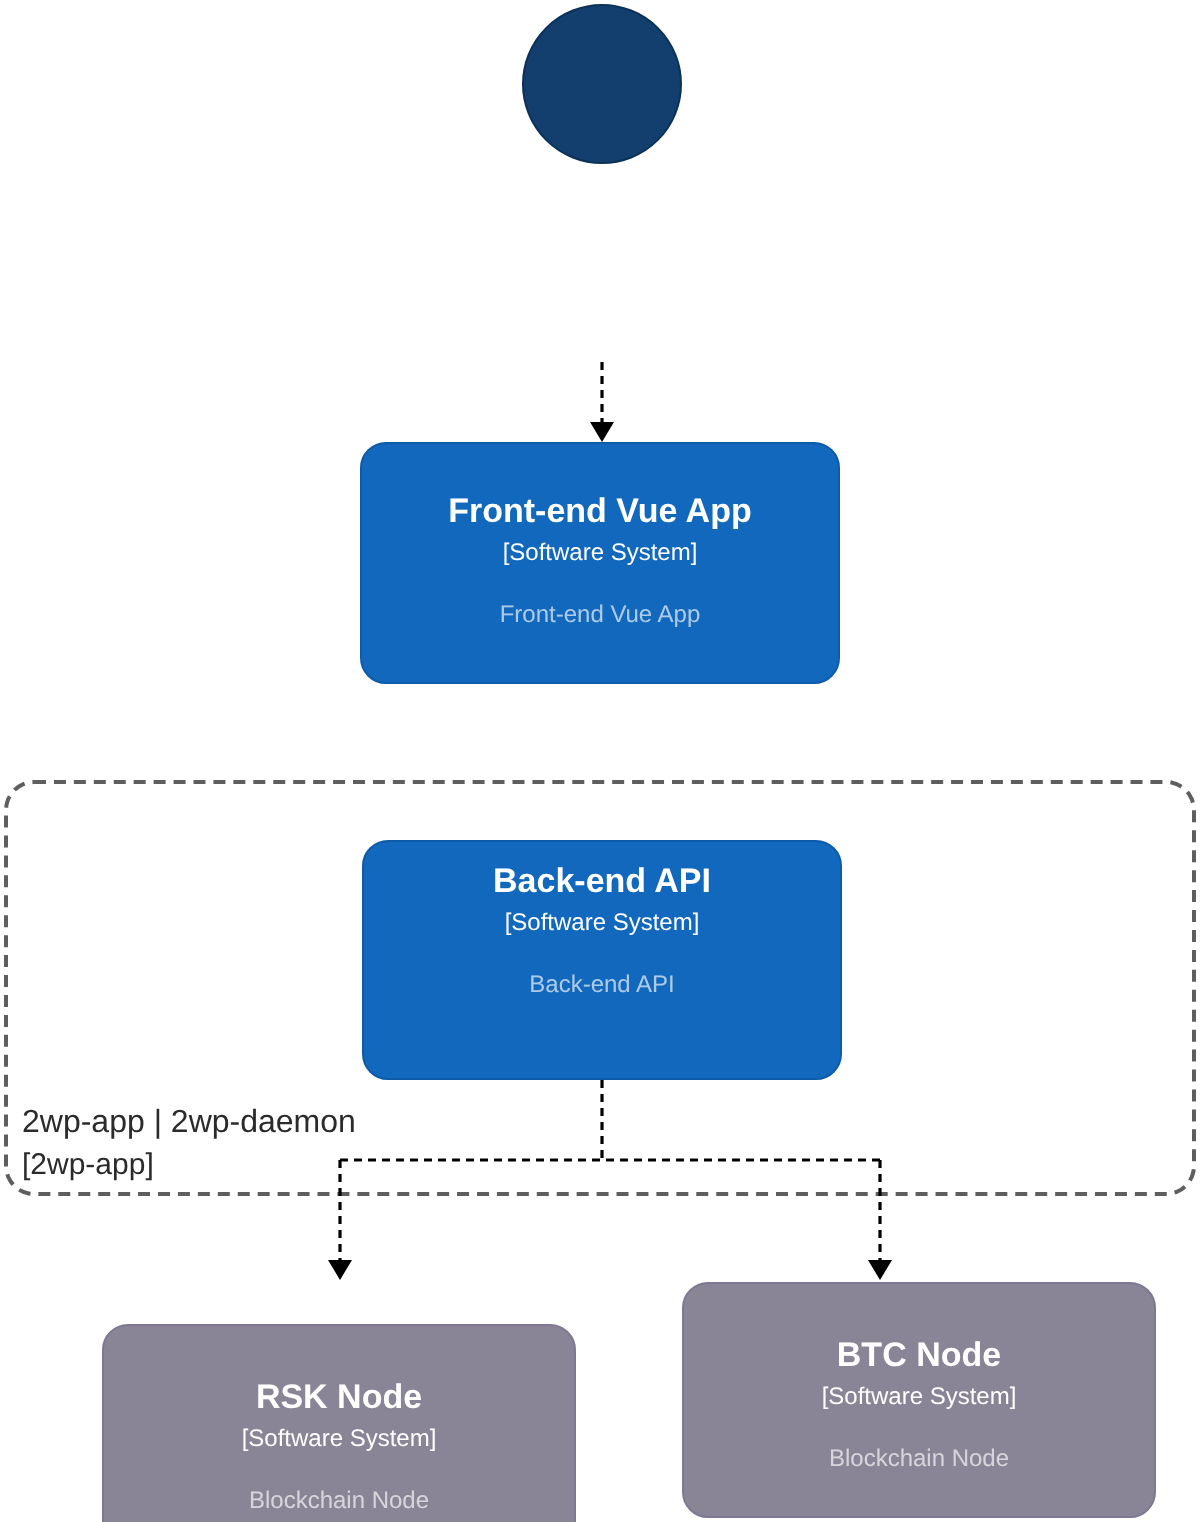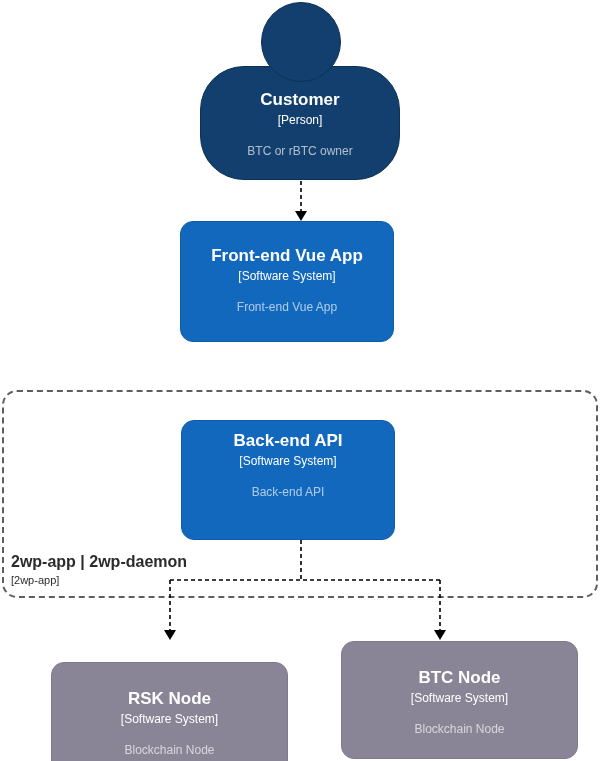--- a/index.html
+++ b/index.html
@@ -54,21 +54,21 @@
     position: absolute;
     left: 261px; top: 2px; width: 80px; height: 80px;
     background: var(--person-fill);
     border: 1.5px solid var(--person-border);
     border-radius: 50%;
     z-index: 2;
   }
 
   
   .system {
-    width: 214px; height: 121px;
+    width: 240px; height: 121px;
     background: var(--system-fill);
     border: 1px solid var(--system-border);
     border-radius: 13px;
     padding-top: 24px;
     z-index: 3;
   }
   .sys-frontend { left: 180px; top: 221px; }
   .sys-backend  { left: 181px; top: 420px; height: 120px; padding-top: 10px; }
 
   .external {
@@ -89,22 +89,22 @@
     border: 2px dashed var(--boundary-border);
     border-radius: 15px;
     z-index: 0;
   }
   .boundary-label {
     position: absolute;
     left: 11px; top: 553px;
     color: var(--boundary-text);
     z-index: 1;
   }
-  .boundary-label .b-title { font-size: 16px; font-weight: bold; line-height: 1.1; }
-  .boundary-label .b-meta  { font-size: 11px; margin-top: 3px; }
+  .boundary-label .b-title { font-size: 16px; font-weight: normal; line-height: 1.1; }
+  .boundary-label .b-meta  { font-size: 15px; margin-top: 3px; }
 
   
   svg.edges {
     position: absolute;
     left: 0; top: 0;
     z-index: 2;
     pointer-events: none;
   }
   .rel {
     fill: none;
@@ -128,25 +128,20 @@
   <svg class="edges" width="601" height="761" viewBox="0 0 601 761">
     <path class="rel" d="M301,181 L301,211"></path>
     <polygon class="arrow" points="295,211 307,211 301,221"></polygon>
 
     <path class="rel" d="M301,540 L301,580 M170,580 L440,580 M170,580 L170,630 M440,580 L440,630"></path>
     <polygon class="arrow" points="164,630 176,630 170,640"></polygon>
     <polygon class="arrow" points="434,630 446,630 440,640"></polygon>
   </svg>
 
   <div class="person-head"></div>
-  <div class="node person-body">
-    <div class="title">Customer</div>
-    <div class="meta">[Person]</div>
-    <div class="desc">BTC or rBTC owner</div>
-  </div>
 
   <div class="node system sys-frontend">
     <div class="title">Front-end Vue App</div>
     <div class="meta">[Software System]</div>
     <div class="desc">Front-end Vue App</div>
   </div>
 
   <div class="node system sys-backend">
     <div class="title">Back-end API</div>
     <div class="meta">[Software System]</div>

